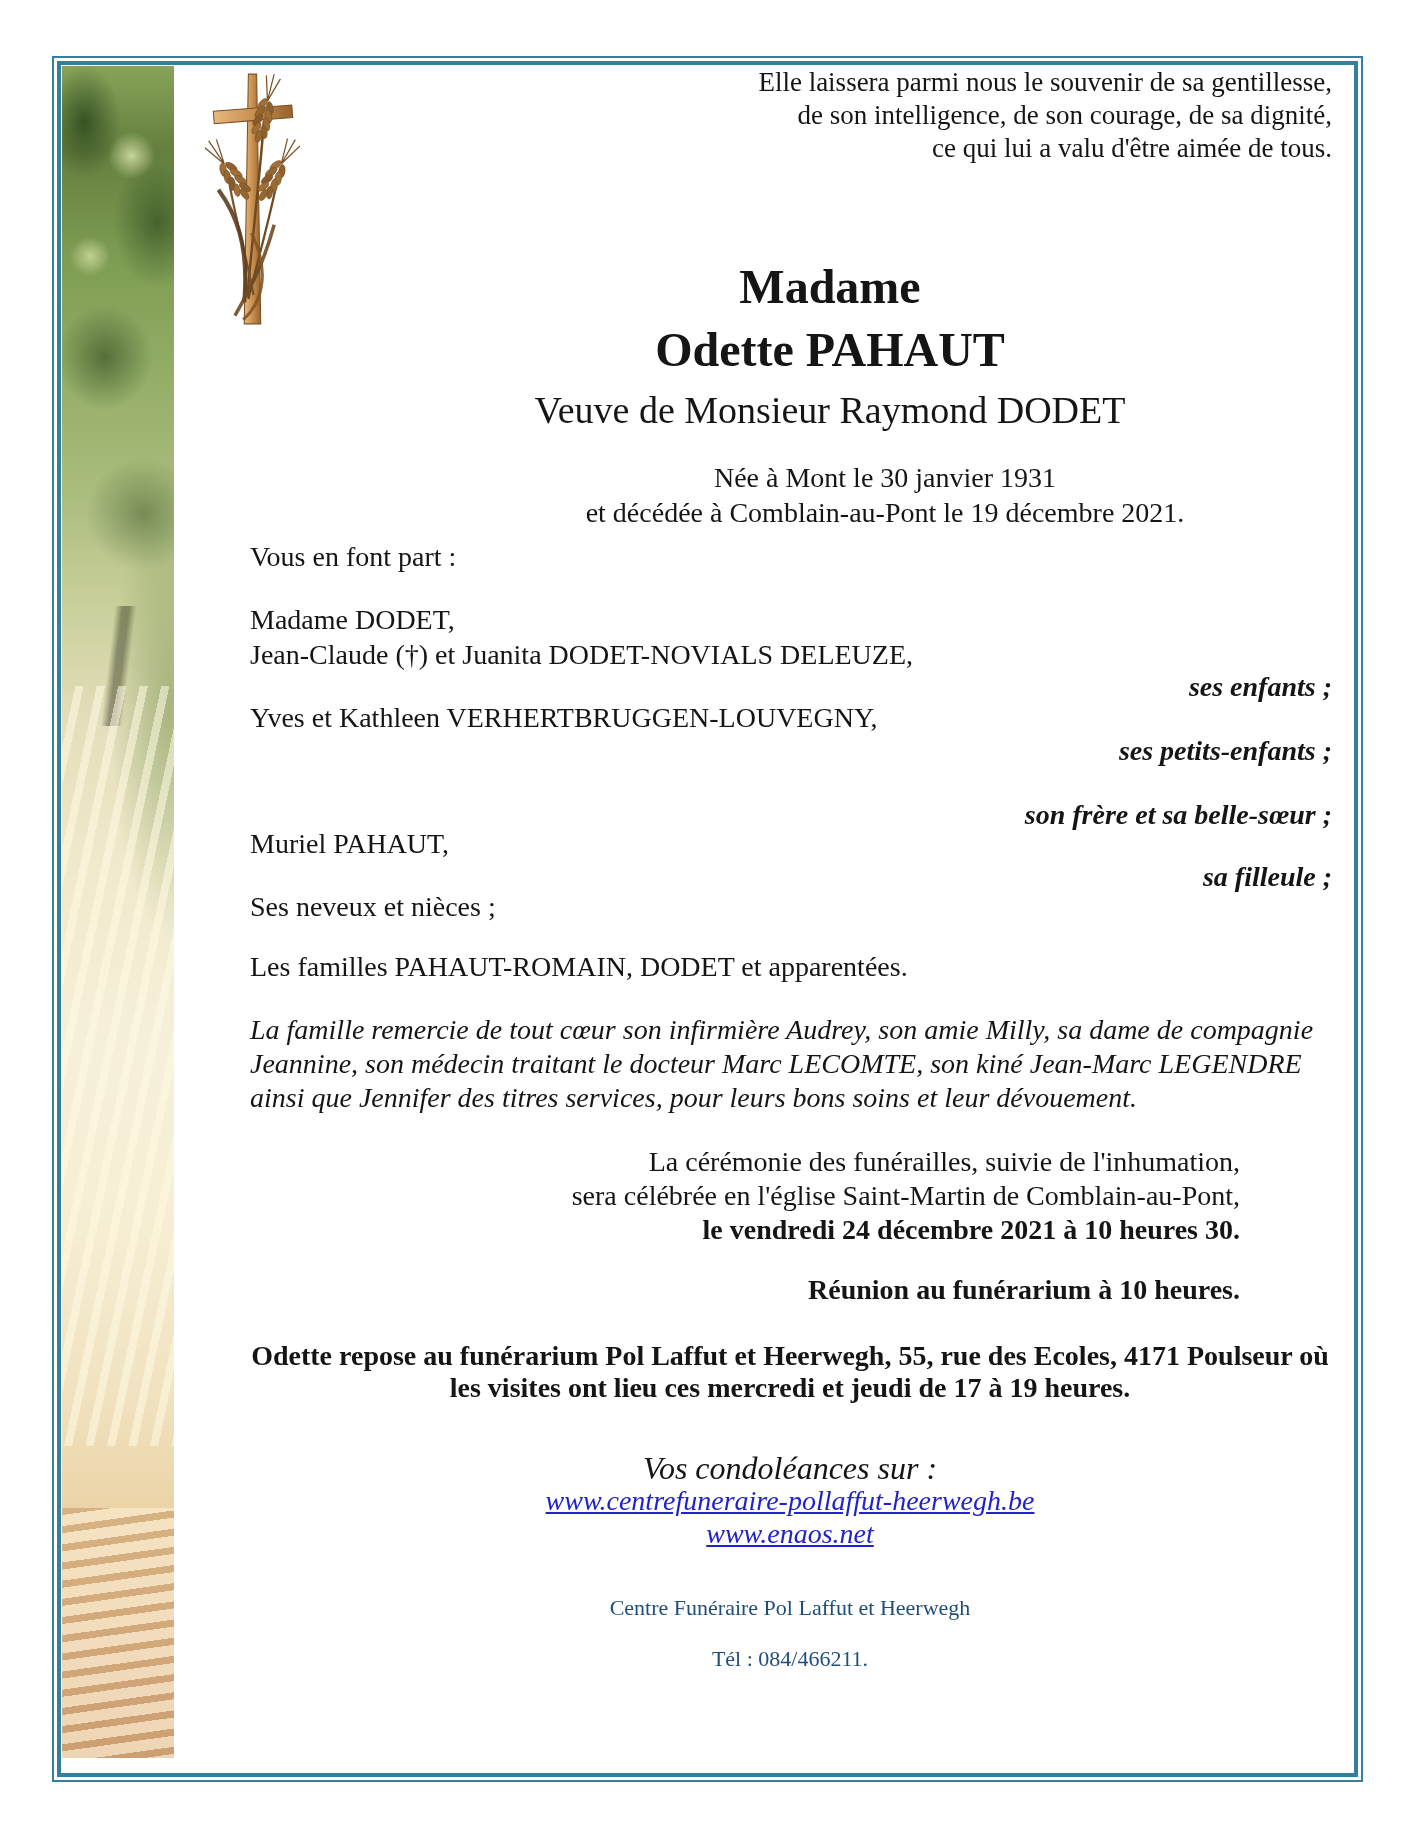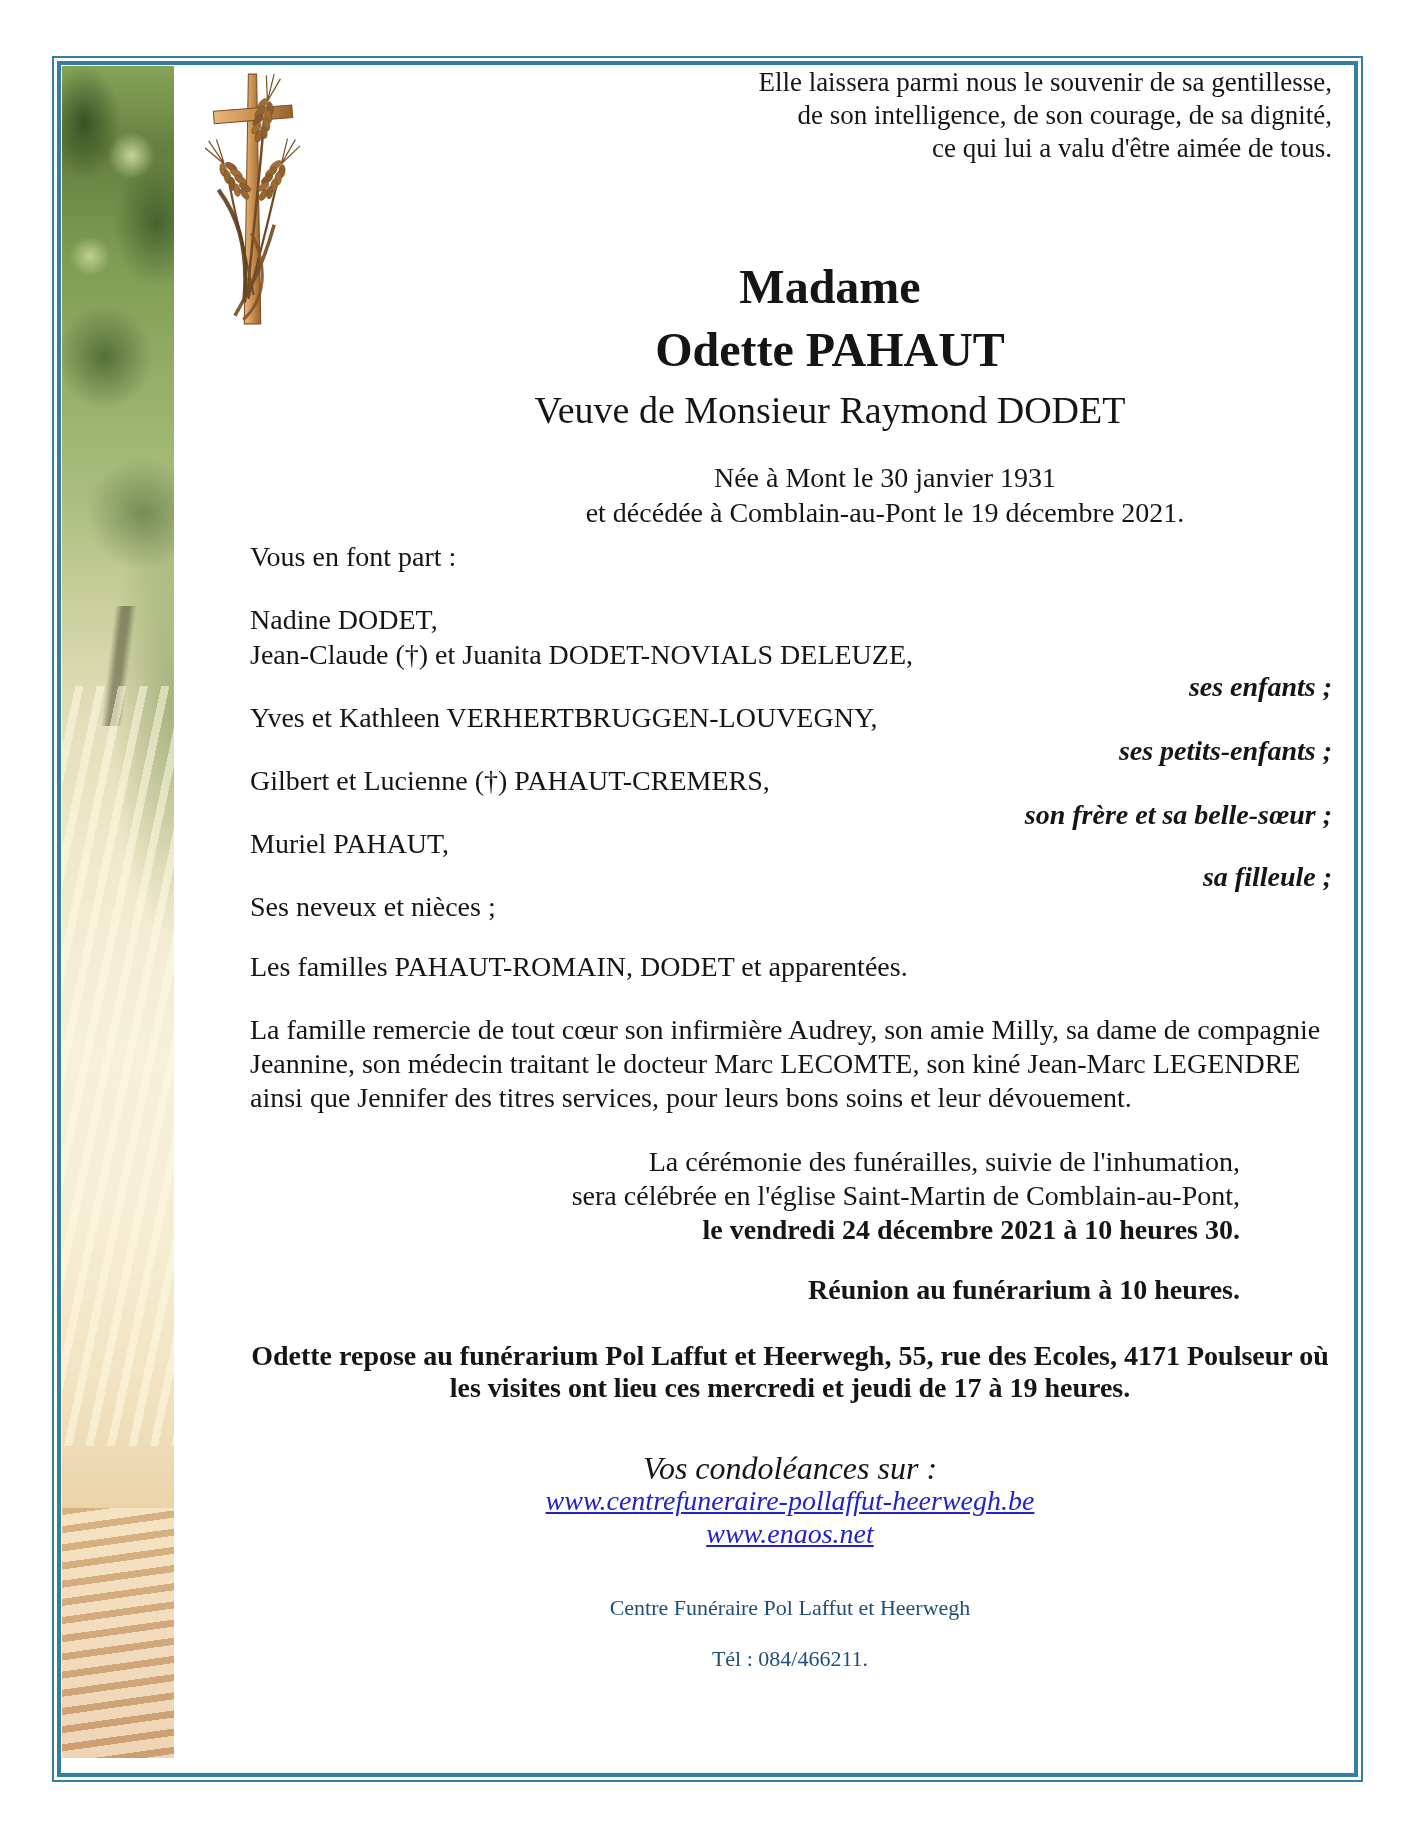--- a/index.html
+++ b/index.html
@@ -79,21 +79,21 @@
   }
 
   .body-line { font-size: 28px; line-height: 34px; }
   .left-col { left: 250px; }
   .relation {
     right: 84px; text-align: right;
     font-weight: bold; font-style: italic;
     font-size: 28px; line-height: 34px;
   }
 
-  .thanks { left: 250px; width: 1100px; }
+  .thanks { left: 250px; width: 1100px; font-style: italic; }
   .center-ceremony { left: 180px; width: 1060px; text-align: right; font-size: 28px; line-height: 34px; }
   .bold { font-weight: bold; }
   .repose { left: 240px; width: 1100px; text-align: center; font-weight: bold; font-size: 28px; line-height: 32px; }
 
   .condolences-label {
     left: 260px; width: 1060px; text-align: center;
     font-style: italic; font-size: 32px; line-height: 34px;
   }
   .linkline { left: 260px; width: 1060px; text-align: center; font-size: 28px; line-height: 33px; }
   .linkline a {
@@ -159,26 +159,25 @@
   <div class="blk dname" style="top:320px">Odette PAHAUT</div>
   <div class="blk widow" style="top:385px">Veuve de Monsieur Raymond DODET</div>
 
   <div class="blk vitals" style="top:460px">
     <div>Née à Mont le 30 janvier 1931</div>
     <div>et décédée à Comblain-au-Pont le 19 décembre 2021.</div>
   </div>
 
   <div class="abs body-line left-col" style="top:540px">Vous en font part :</div>
 
-  <div class="abs body-line left-col" style="top:603px">Nadine DODET,</div>
+  <div class="abs body-line left-col" style="top:603px">Madame DODET,</div>
   <div class="abs body-line left-col" style="top:638px">Jean-Claude (†) et Juanita DODET-NOVIALS DELEUZE,</div>
   <div class="abs relation" style="top:670px">ses enfants ;</div>
   <div class="abs body-line left-col" style="top:701px">Yves et Kathleen VERHERTBRUGGEN-LOUVEGNY,</div>
   <div class="abs relation" style="top:734px">ses petits-enfants ;</div>
-  <div class="abs body-line left-col" style="top:764px">Gilbert et Lucienne (†) PAHAUT-CREMERS,</div>
   <div class="abs relation" style="top:798px">son frère et sa belle-sœur ;</div>
   <div class="abs body-line left-col" style="top:827px">Muriel PAHAUT,</div>
   <div class="abs relation" style="top:860px">sa filleule ;</div>
   <div class="abs body-line left-col" style="top:890px">Ses neveux et nièces ;</div>
   <div class="abs body-line left-col" style="top:950px">Les familles PAHAUT-ROMAIN, DODET et apparentées.</div>
 
   <div class="blk thanks" style="top:1013px">
     <div class="body-line">La famille remercie de tout cœur son infirmière Audrey, son amie Milly, sa dame de compagnie</div>
     <div class="body-line">Jeannine, son médecin traitant le docteur Marc LECOMTE, son kiné Jean-Marc LEGENDRE</div>
     <div class="body-line">ainsi que Jennifer des titres services, pour leurs bons soins et leur dévouement.</div>

